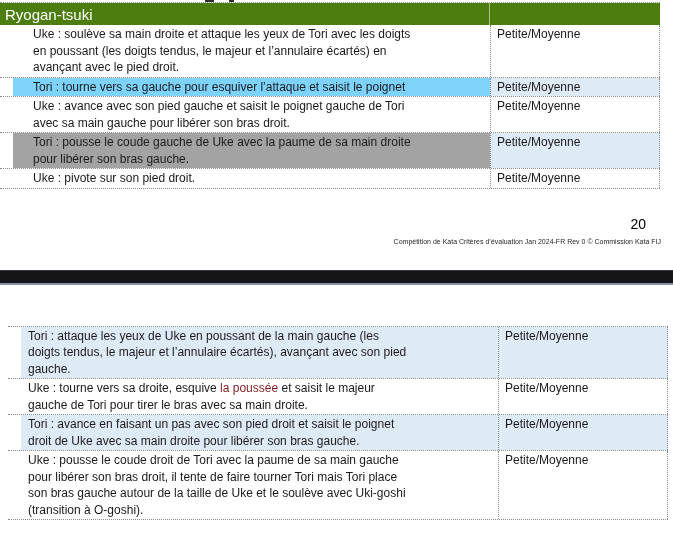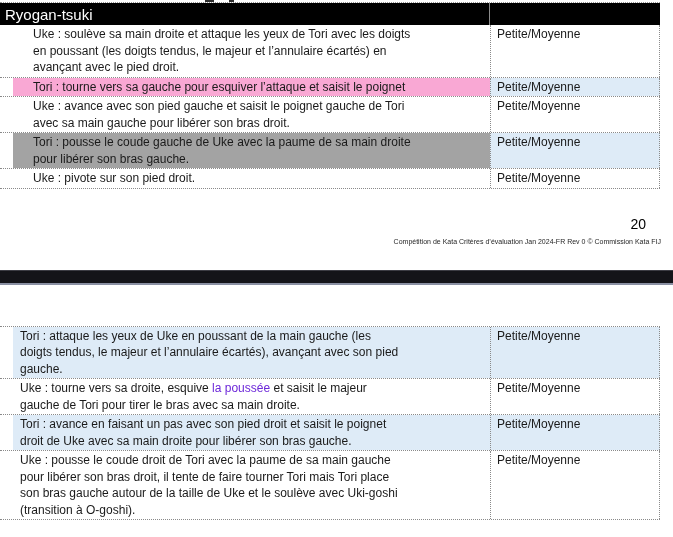--- a/index.html
+++ b/index.html
@@ -42,21 +42,21 @@
     padding: 1px 8px 1px 20px;
     font-size: 12px; line-height: 16.5px;
   }
   .cell-level {
     flex: 1; box-sizing: border-box;
     border-left: 1px dotted #8a8a8a;
     border-right: 1px dotted #8a8a8a;
     padding: 1px 2px 1px 6px;
     font-size: 12px; line-height: 16.5px;
   }
-  .kata-table-p2 { border-top: 1px dotted #8a8a8a; margin-top: 41px; }
+  .kata-table-p2 { border-top: 1px dotted #8a8a8a; margin-top: 41px; margin-left: 8px; }
   .kata-table-p2 .cell-desc { padding-left: 7px; }
 
   .page-number {
     width: 673px; box-sizing: border-box;
     margin-top: 29px; padding-right: 27px;
     text-align: right;
     font-size: 14px; line-height: 12px; color: #000000;
   }
   .page-footer {
     width: 673px; box-sizing: border-box;
@@ -75,40 +75,40 @@
 </style>
 </head>
 <body>
 
 <div>
   <div class="top-dashes">
     <span class="mark m1"></span>
     <span class="mark m2"></span>
   </div>
 
-  <div class="section-header" style="background: #000000;">
+  <div class="section-header" style="background: #4d7c0f;">
     <div class="sh-left">
       <span>Ryogan-tsuki</span>
     </div>
     <div class="sh-right"></div>
   </div>
 
   <div class="kata-table">
       <div class="t-row">
         <div class="cell-spacer"></div>
         <div class="cell-desc">
           <div class="line">Uke : soulève sa main droite et attaque les yeux de Tori avec les doigts</div>
           <div class="line">en poussant (les doigts tendus, le majeur et l’annulaire écartés) en</div>
           <div class="line">avançant avec le pied droit.</div>
         </div>
         <div class="cell-level">Petite/Moyenne</div>
       </div>
       <div class="t-row shaded">
         <div class="cell-spacer"></div>
-        <div class="cell-desc" style="background: #f9a8d4;">
+        <div class="cell-desc" style="background: #7dd3fc;">
           <div class="line">Tori : tourne vers sa gauche pour esquiver l’attaque et saisit le poignet</div>
         </div>
         <div class="cell-level" style="background: rgb(222, 235, 247);">Petite/Moyenne</div>
       </div>
       <div class="t-row">
         <div class="cell-spacer"></div>
         <div class="cell-desc">
           <div class="line">Uke : avance avec son pied gauche et saisit le poignet gauche de Tori</div>
           <div class="line">avec sa main gauche pour libérer son bras droit.</div>
         </div>
@@ -144,21 +144,21 @@
         <div class="cell-desc" style="background: rgb(222, 235, 247);">
           <div class="line">Tori : attaque les yeux de Uke en poussant de la main gauche (les</div>
           <div class="line">doigts tendus, le majeur et l’annulaire écartés), avançant avec son pied</div>
           <div class="line">gauche.</div>
         </div>
         <div class="cell-level" style="background: rgb(222, 235, 247);">Petite/Moyenne</div>
       </div>
       <div class="t-row">
         <div class="cell-spacer"></div>
         <div class="cell-desc">
-          <div class="line"><span>Uke : tourne vers sa droite, esquive </span><span style="color: #6d28d9;">la poussée</span><span> et saisit le majeur</span></div>
+          <div class="line"><span>Uke : tourne vers sa droite, esquive </span><span style="color: #7f1d1d;">la poussée</span><span> et saisit le majeur</span></div>
           <div class="line">gauche de Tori pour tirer le bras avec sa main droite.</div>
         </div>
         <div class="cell-level">Petite/Moyenne</div>
       </div>
       <div class="t-row shaded">
         <div class="cell-spacer"></div>
         <div class="cell-desc" style="background: rgb(222, 235, 247);">
           <div class="line">Tori : avance en faisant un pas avec son pied droit et saisit le poignet</div>
           <div class="line">droit de Uke avec sa main droite pour libérer son bras gauche.</div>
         </div>

